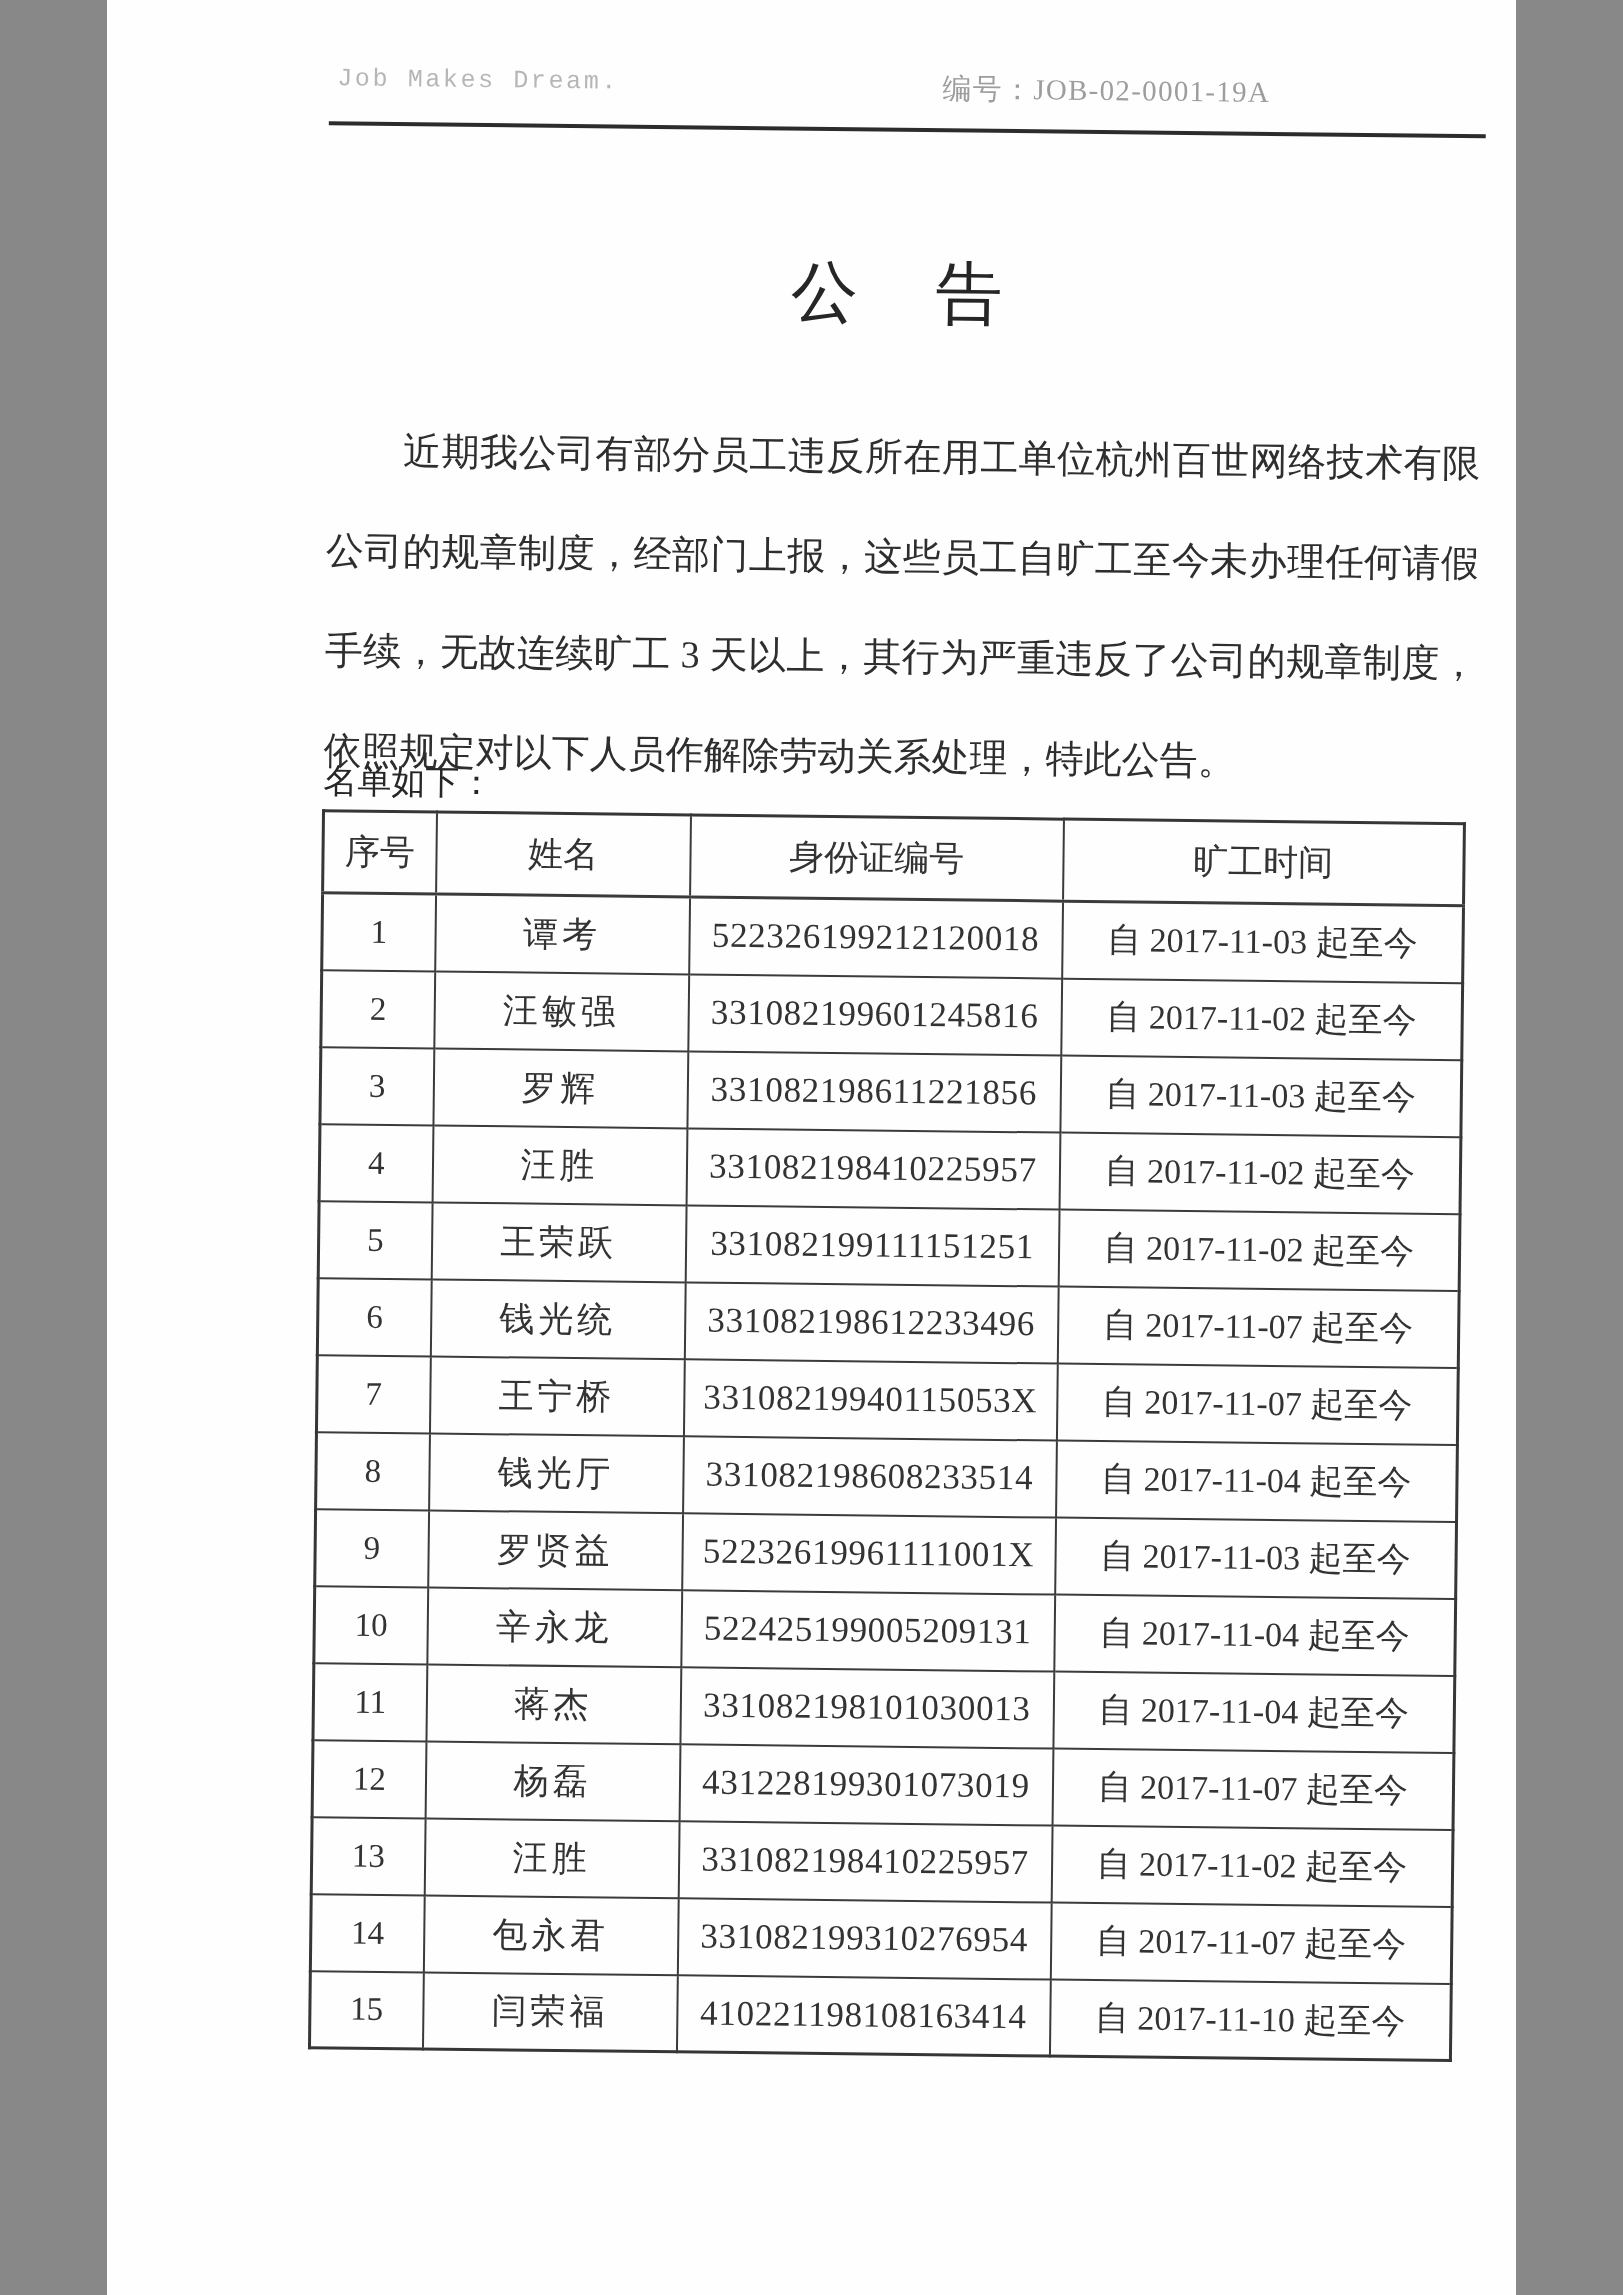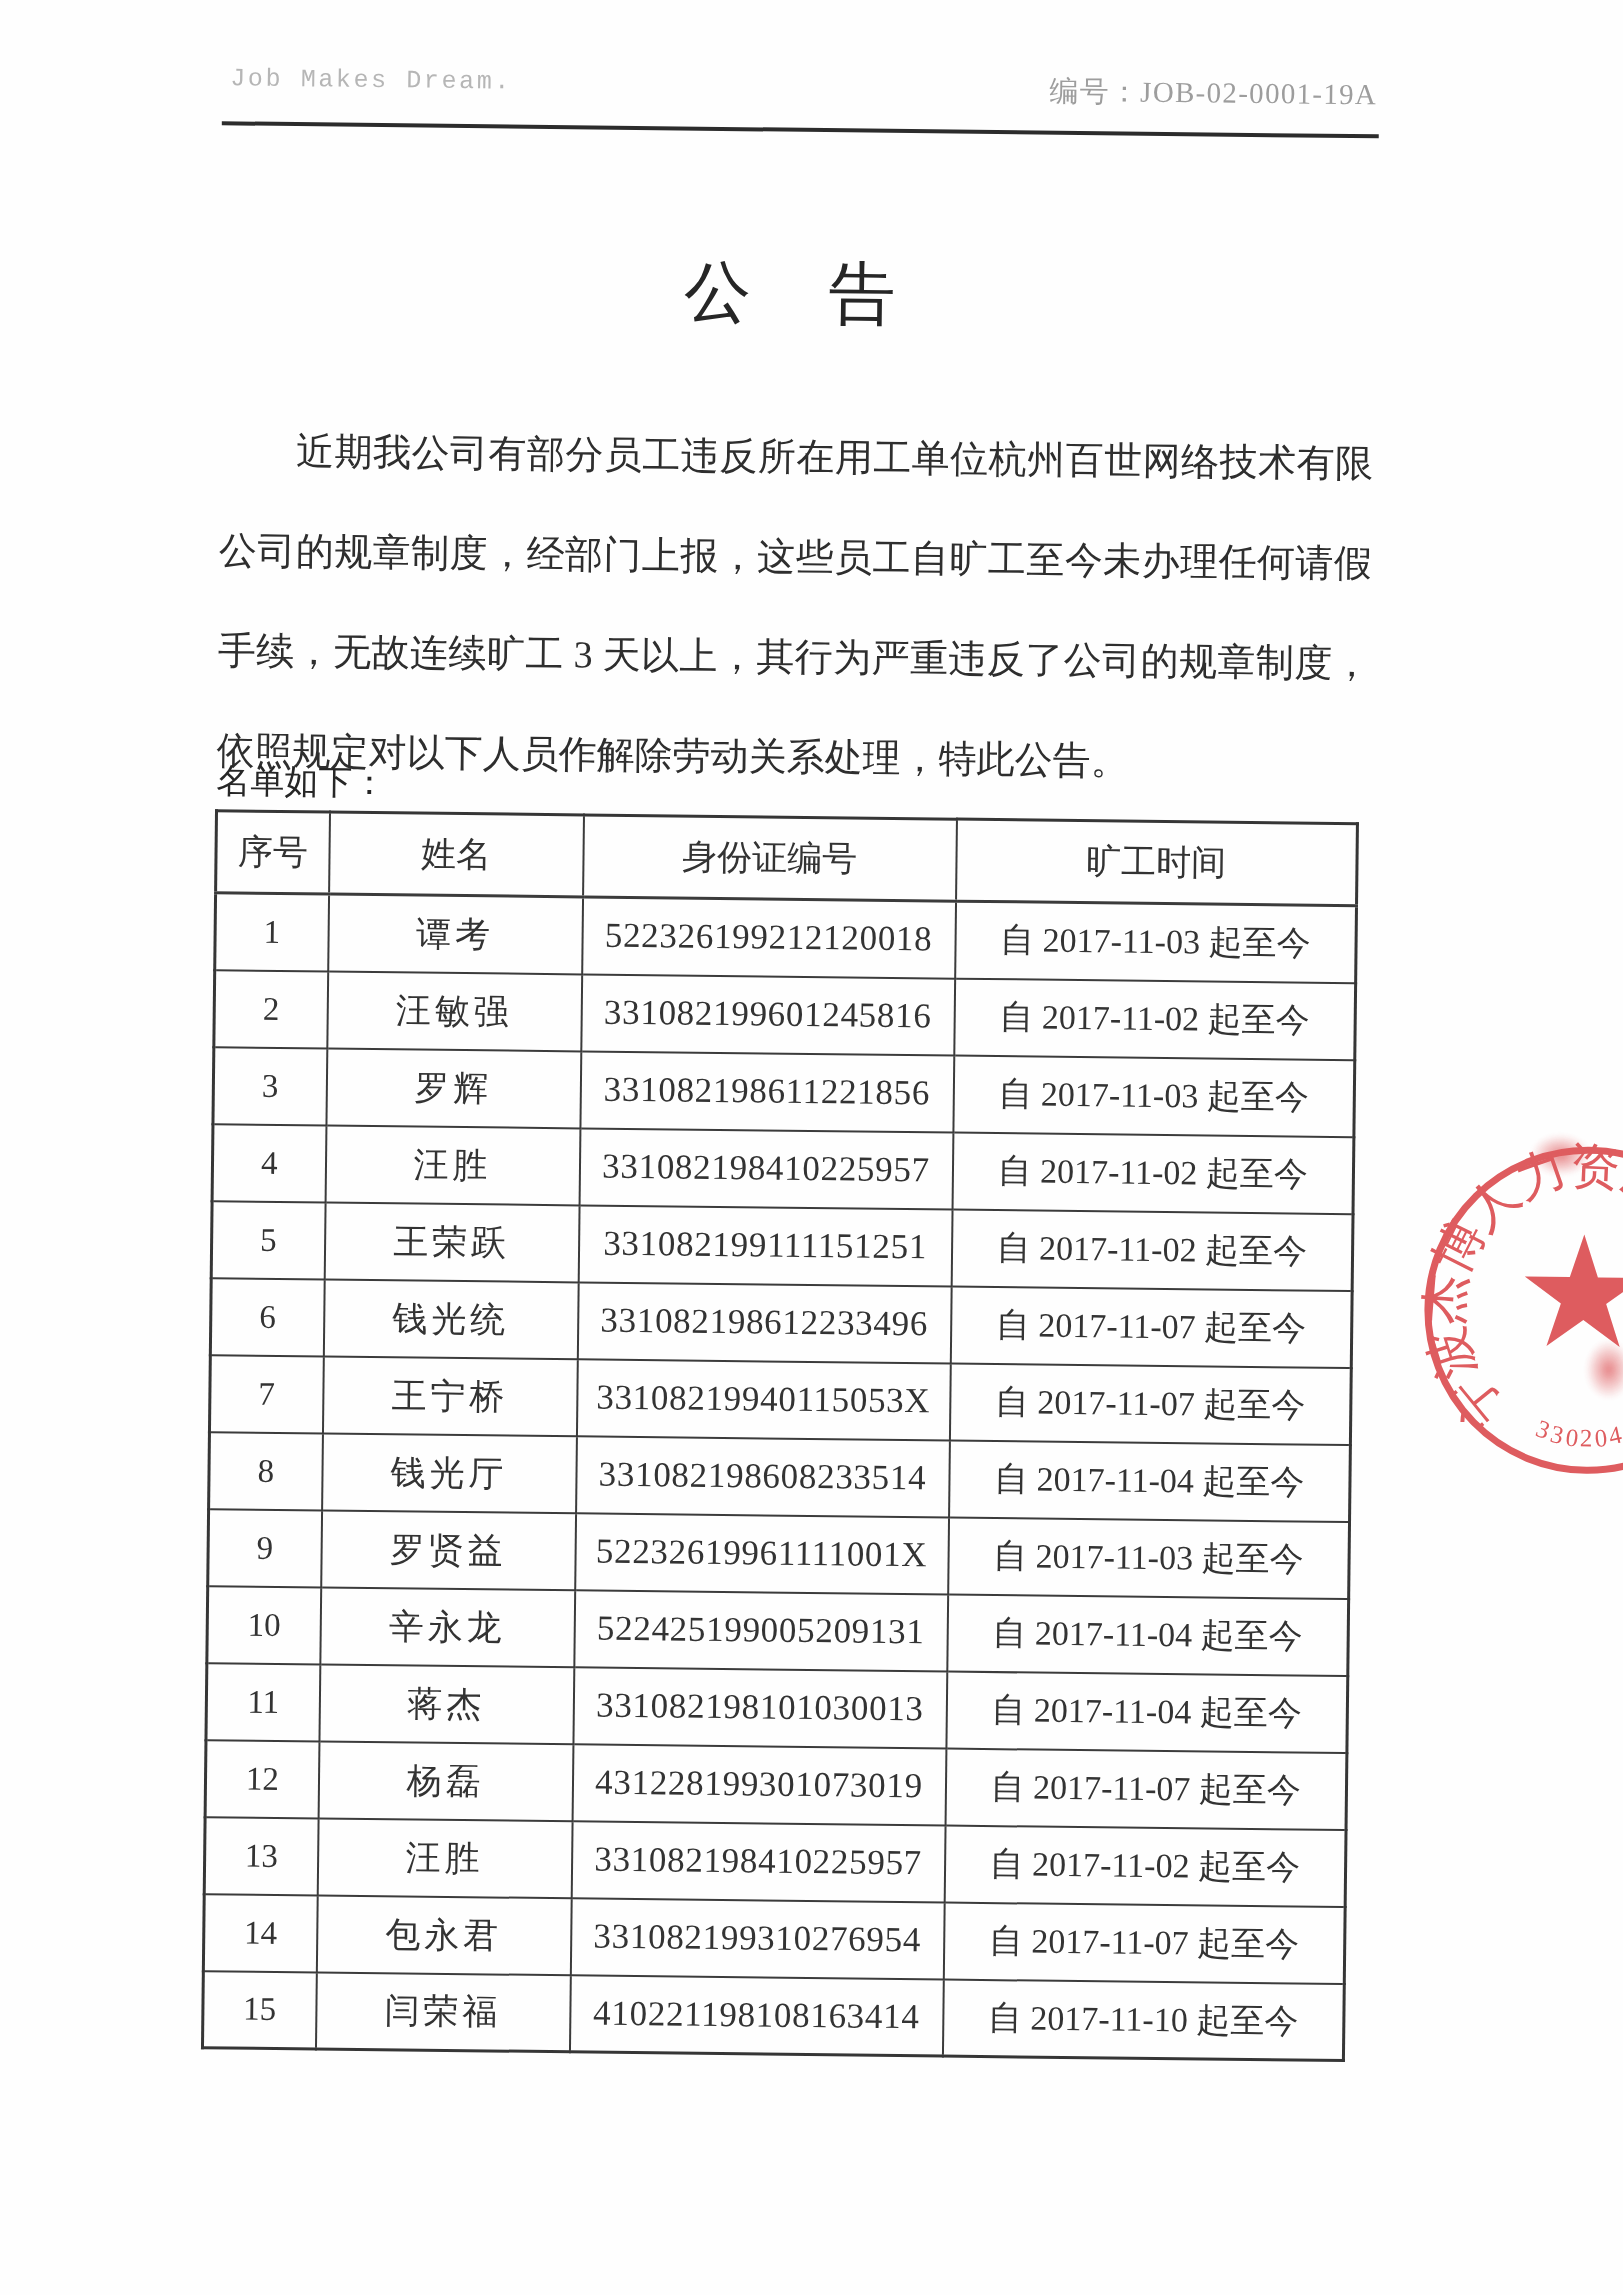--- a/index.html
+++ b/index.html
@@ -1,18 +1,18 @@
 <!DOCTYPE html>
 <html style="font-size:10.5px"><head>
 <meta charset="utf-8">
 <style>
   html,body{margin:0;padding:0;background:#888;}
   .page{
     position:relative;
-    width:1623px;height:2295px;
+    width:1409px;height:2295px;
     margin:0 auto;
     background:#fefefe;
     overflow:hidden;
     font-family:"Liberation Serif","DejaVu Serif",serif;
     color:#2d2d2d;
   }
   .scan-tilt{
     position:absolute;inset:0;
     transform:rotate(0.65deg);
     transform-origin:812px 1080px;

